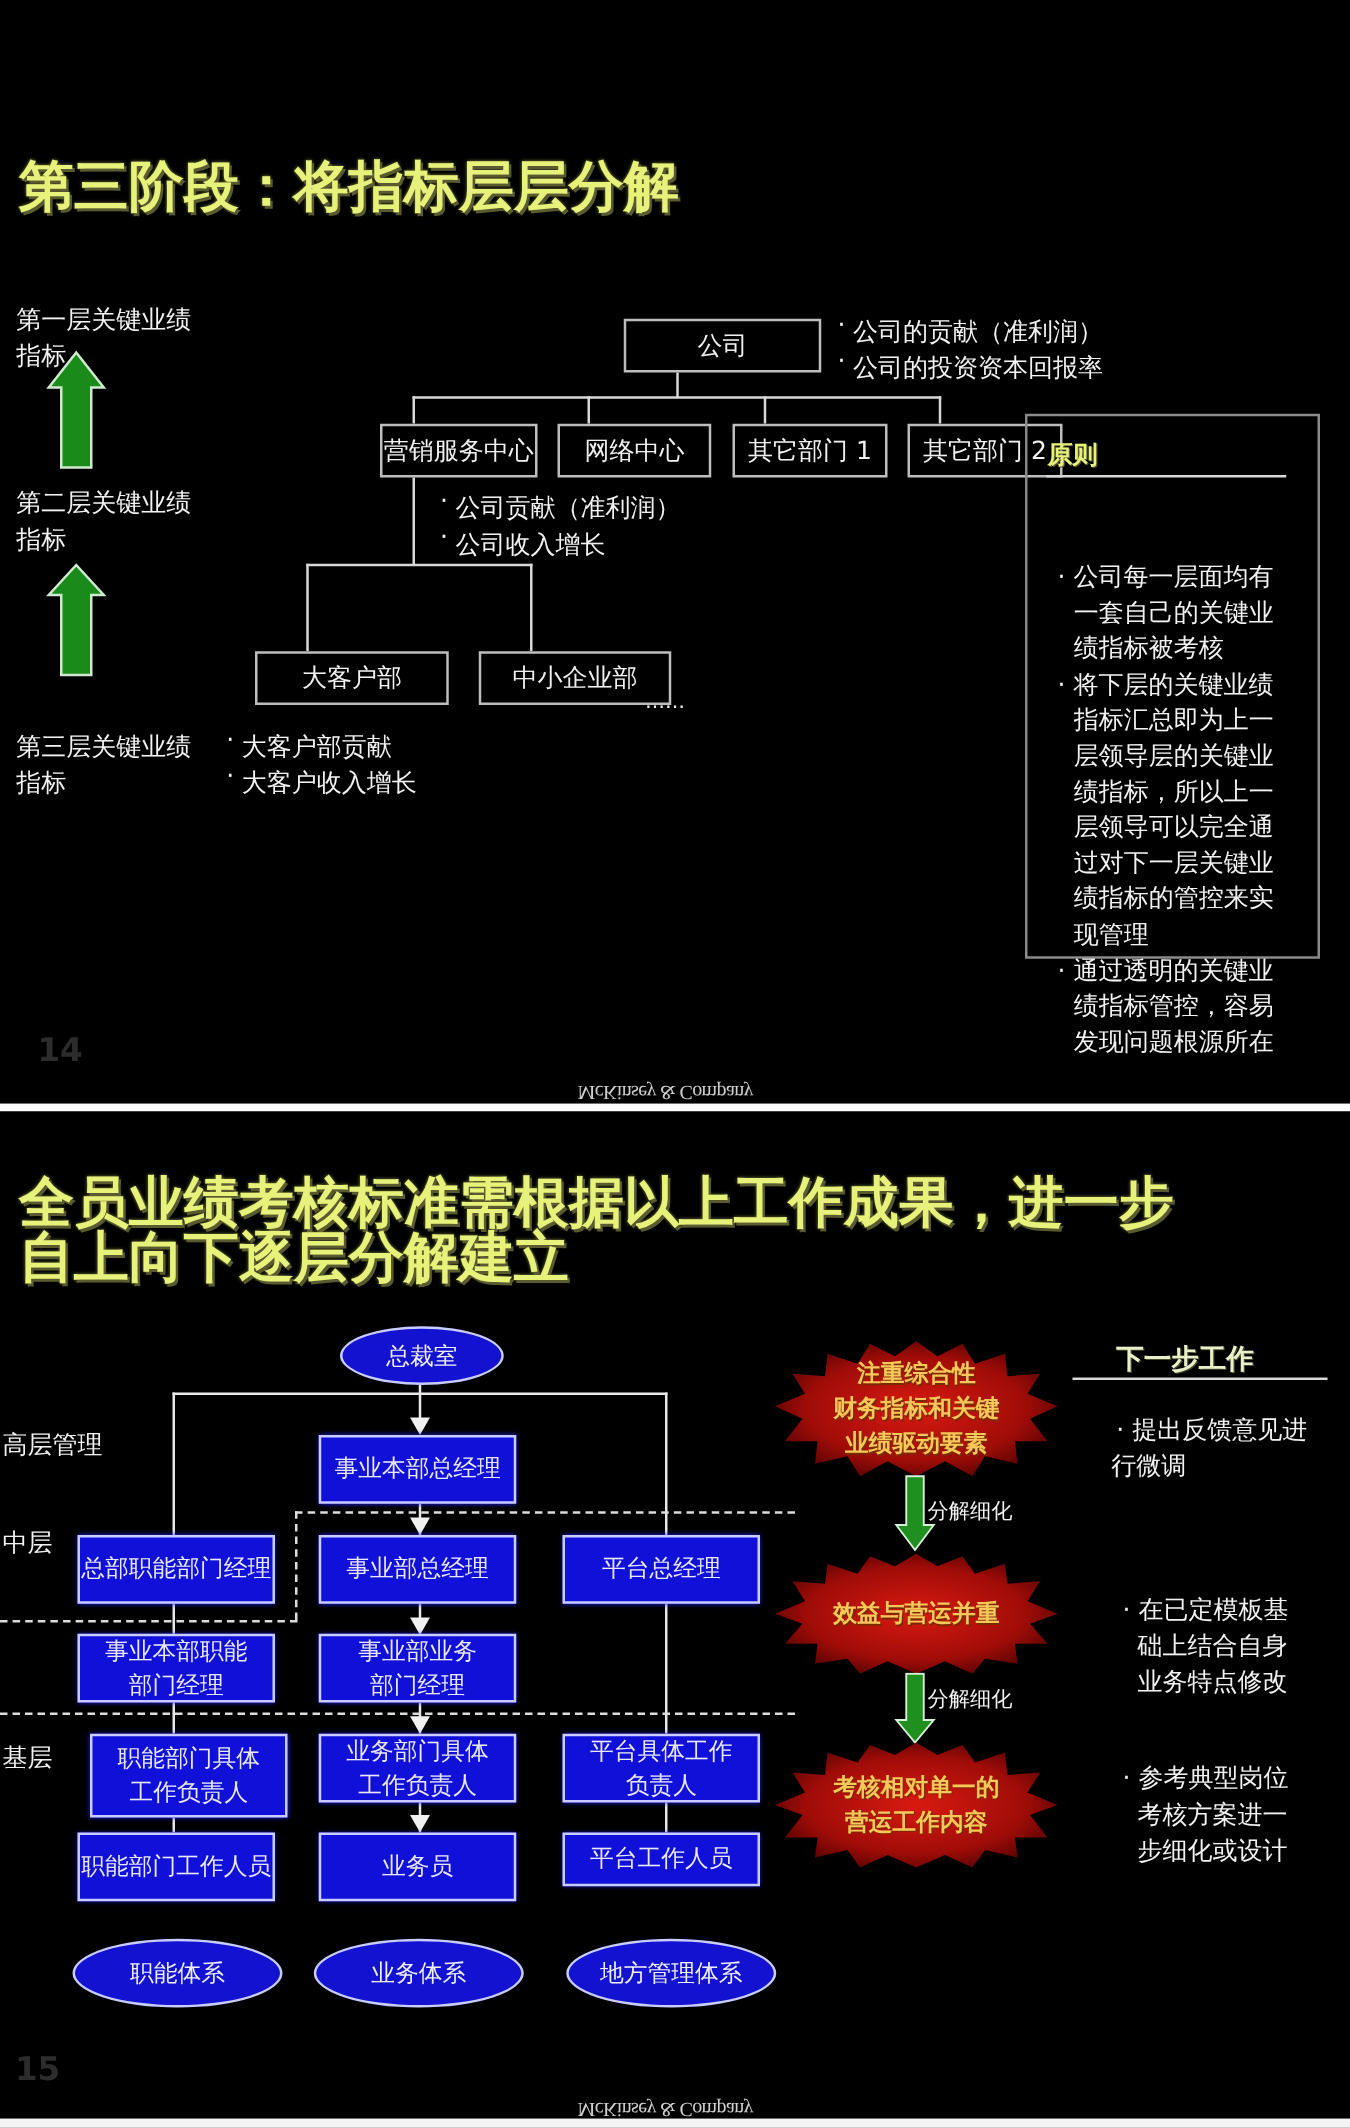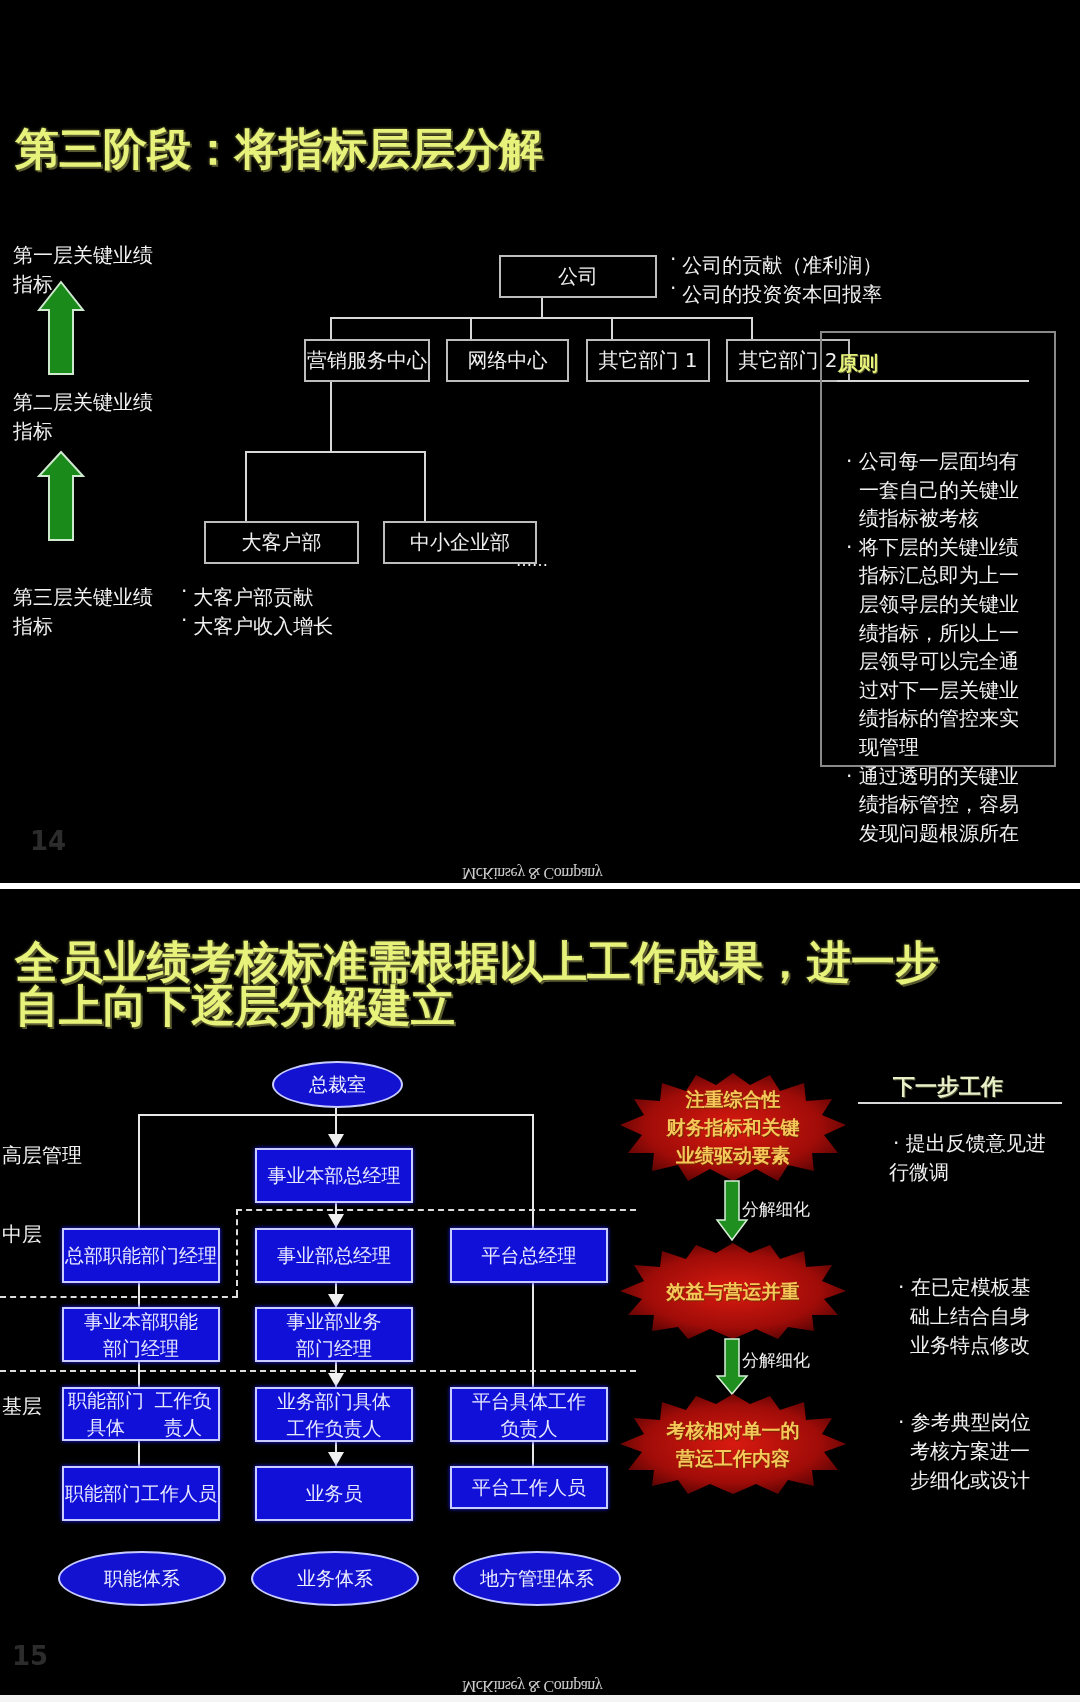--- a/index.html
+++ b/index.html
@@ -62,20 +62,24 @@
   <div class="line" style="left:470px;top:317px;width:2px;height:22px;"></div>
   <div class="line" style="left:611px;top:317px;width:2px;height:22px;"></div>
   <div class="line" style="left:751px;top:317px;width:2px;height:22px;"></div>
 
   <div class="obox" style="left:268px;top:339px;width:126px;height:43px;">营销服务中心</div>
   <div class="obox" style="left:410px;top:339px;width:123px;height:43px;">网络中心</div>
   <div class="obox" style="left:550px;top:339px;width:124px;height:43px;">其它部门 1</div>
   <div class="obox" style="left:690px;top:339px;width:124px;height:43px;">其它部门 2</div>
 
   <div class="line" style="left:330px;top:382px;width:2px;height:70px;"></div>
+  <div class="abs wtext" style="left:352px;top:392px;">
+    <div class="bullet">公司贡献（准利润）</div>
+    <div class="bullet">公司收入增长</div>
+  </div>
   <div class="line" style="left:245px;top:451px;width:181px;height:2px;"></div>
   <div class="line" style="left:245px;top:451px;width:2px;height:70px;"></div>
   <div class="line" style="left:424px;top:451px;width:2px;height:70px;"></div>
 
   <div class="obox" style="left:168px;top:521px;width:155px;height:43px;">大客户部</div>
   <div class="obox" style="left:347px;top:521px;width:154px;height:43px;">中小企业部</div>
   <div class="abs wtext" style="left:516px;top:546px;font-size:16px;">……</div>
 
   <div class="abs wtext" style="left:181px;top:583px;">
     <div class="bullet">大客户部贡献</div>
@@ -152,21 +156,21 @@
 
   <div class="bbox" style="left:62px;top:418px;width:158px;height:55px;flex-direction:column;">
     <div>事业本部职能</div>
     <div>部门经理</div>
   </div>
   <div class="bbox" style="left:255px;top:418px;width:158px;height:55px;flex-direction:column;">
     <div>事业部业务</div>
     <div>部门经理</div>
   </div>
 
-  <div class="bbox" style="left:62px;top:498px;width:158px;height:54px;">
+  <div class="bbox" style="left:72px;top:498px;width:158px;height:67px;flex-direction:column;">
     <div>职能部门具体</div>
     <div>工作负责人</div>
   </div>
   <div class="bbox" style="left:255px;top:498px;width:158px;height:55px;flex-direction:column;">
     <div>业务部门具体</div>
     <div>工作负责人</div>
   </div>
   <div class="bbox" style="left:450px;top:498px;width:158px;height:55px;flex-direction:column;">
     <div>平台具体工作</div>
     <div>负责人</div>

